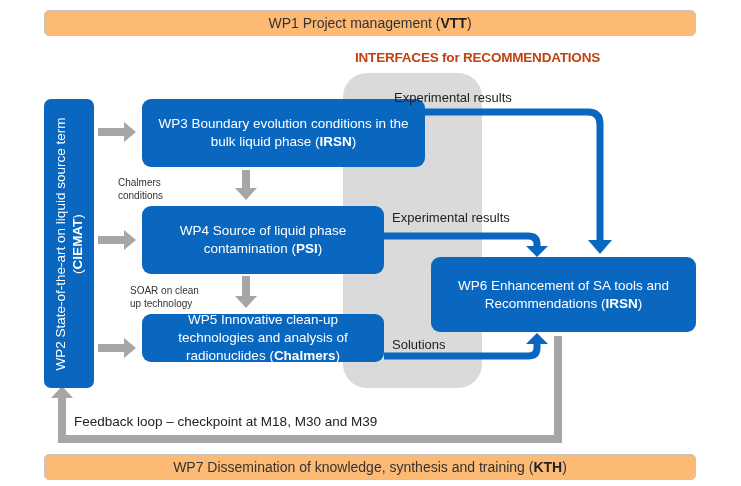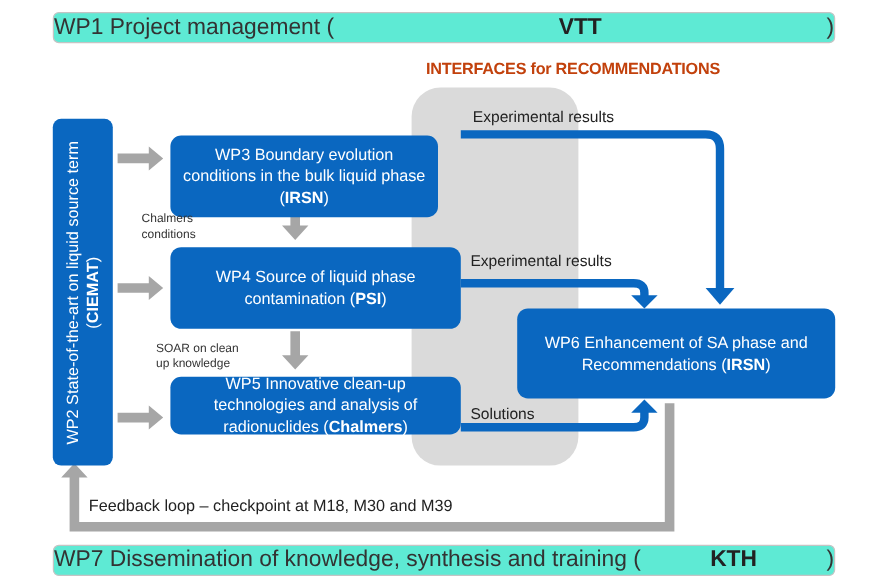--- a/index.html
+++ b/index.html
@@ -1,21 +1,21 @@
 <!DOCTYPE html>
 <html><head>
 <meta charset="utf-8">
 <style>
   html, body { margin: 0; padding: 0; background: #ffffff; }
   body { width: 741px; height: 486px; position: relative; overflow: hidden;
          font-family: "Liberation Sans", "DejaVu Sans", sans-serif; color: #222; }
   .wp-bar { position: absolute; left: 44px; width: 652px; height: 26px;
-            background: #5eead4; border: 1px solid #c4c4c4; border-radius: 5px;
-            display: flex; align-items: center; justify-content: space-between;
-            font-size: 19px; color: #333; box-sizing: border-box; }
+            background: #fdba74; border: 1px solid #c4c4c4; border-radius: 5px;
+            display: flex; align-items: center; justify-content: center;
+            font-size: 14px; color: #333; box-sizing: border-box; }
   .wp-bar b { font-weight: bold; color: #222; }
   .blue-box { position: absolute; background: #0a67c0; color: #fff; border-radius: 9px;
               display: flex; align-items: center; justify-content: center; text-align: center;
               font-size: 13.5px; line-height: 18px; box-sizing: border-box; padding: 0 6px; }
   .blue-box b { font-weight: bold; }
   .interfaces-panel { position: absolute; left: 343px; top: 73px; width: 139px; height: 315px;
                       background: #dadada; border-radius: 24px; }
   .interfaces-title { position: absolute; left: 355px; top: 50px; font-size: 13.5px;
                       font-weight: bold; color: #c2410c; letter-spacing: -0.2px; }
   .small-label { position: absolute; font-size: 10px; color: #333; line-height: 13px; }
@@ -63,43 +63,43 @@
     <polygon points="526,344 548,344 537,333"></polygon>
   </g>
 </svg>
 
 <div class="wp2">
   <div class="wp2-text">
     <span>WP2 State-of-the-art on liquid source term (</span><b>CIEMAT</b><span>)</span>
   </div>
 </div>
 
-<div class="blue-box" style="left:142px; top:113px; width:223px; height:68px;">
+<div class="blue-box" style="left:142px; top:99px; width:283px; height:68px;">
   <div><span>WP3 Boundary evolution conditions in the bulk liquid phase (</span><b>IRSN</b><span>)</span></div>
 </div>
 
 <div class="blue-box" style="left:142px; top:206px; width:242px; height:68px;">
   <div style="padding:0 28px;"><span>WP4 Source of liquid phase contamination (</span><b>PSI</b><span>)</span></div>
 </div>
 
 <div class="blue-box" style="left:142px; top:314px; width:242px; height:48px;">
   <div style="padding:0 4px;"><span>WP5 Innovative clean-up technologies and analysis of radionuclides (</span><b>Chalmers</b><span>)</span></div>
 </div>
 
 <div class="blue-box" style="left:431px; top:257px; width:265px; height:75px;">
-  <div style="padding:0 10px;"><span>WP6 Enhancement of SA phase and Recommendations (</span><b>IRSN</b><span>)</span></div>
+  <div style="padding:0 10px;"><span>WP6 Enhancement of SA tools and Recommendations (</span><b>IRSN</b><span>)</span></div>
 </div>
 
 <div class="small-label" style="left:118px; top:176px;">
   <div>Chalmers</div>
   <div>conditions</div>
 </div>
 <div class="small-label" style="left:118px; top:284px;margin-left:12px;">
   <div>SOAR on clean</div>
-  <div>up knowledge</div>
+  <div>up technology</div>
 </div>
 
 <div class="flow-label" style="left:394px; top:90px;">Experimental results</div>
 <div class="flow-label" style="left:392px; top:210px;">Experimental results</div>
 <div class="flow-label" style="left:392px; top:337px;">Solutions</div>
 <div class="flow-label" style="left:74px; top:414px; font-size:13.5px;">Feedback loop – checkpoint at M18, M30 and M39</div>
 
 <div class="wp-bar" style="top:454px;">
   <span>WP7 Dissemination of knowledge, synthesis and training (</span>
     <b>KTH</b>

